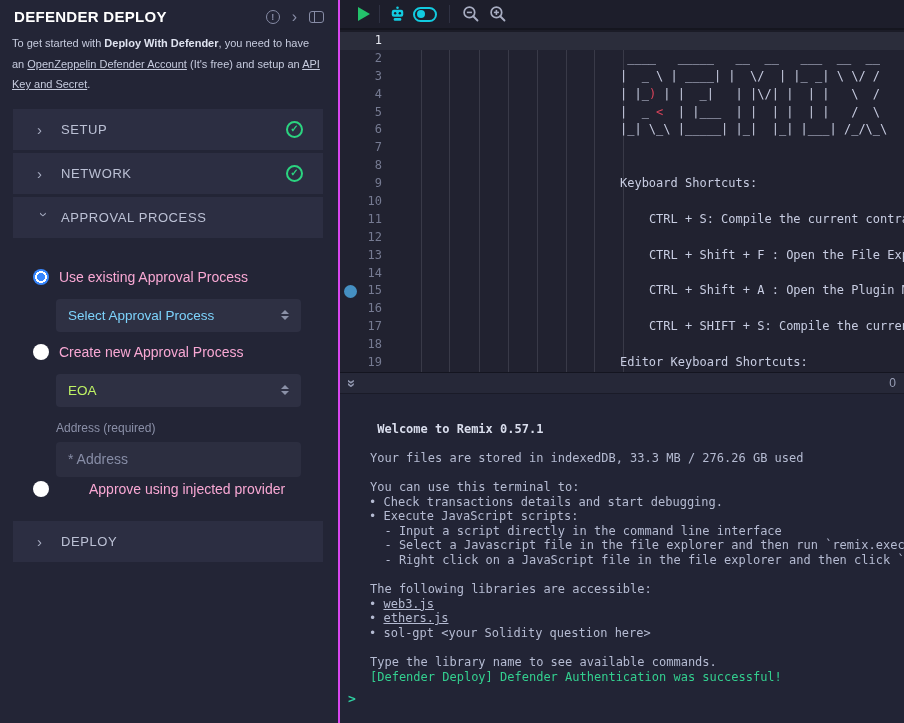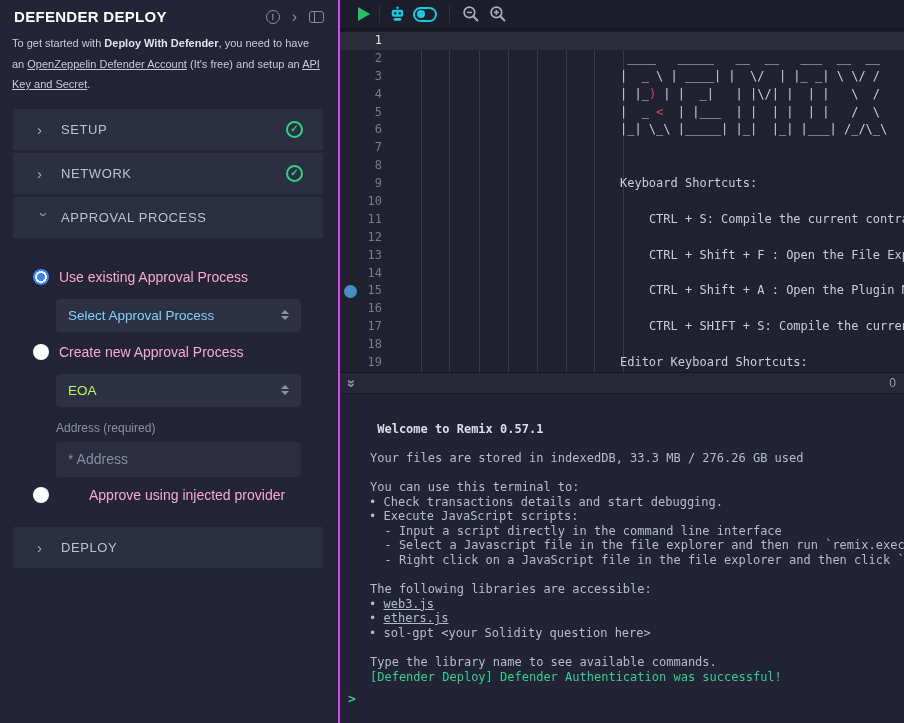--- a/index.html
+++ b/index.html
@@ -152,21 +152,21 @@
         </div>
         <div class="selectbox">
           <span class="val dim">EOA</span>
           <span class="caret">
               <i class="up"></i>
               <i class="dn"></i>
             </span>
         </div>
         <div class="fieldlabel">Address (required)</div>
         <input class="addrinput" type="text" placeholder="* Address" style="">
-        <div class="radiorow" style="margin-top:10px;gap:40px;">
+        <div class="radiorow" style="margin-top:4px;gap:40px;">
           <span class="radio"></span>
           <span class="radiolabel">Approve using injected provider</span>
         </div>
       </div>
 
       <div class="secbar">
         <span class="chev">›</span>
         <span class="slabel">DEPLOY</span>
       </div>
     </div>

